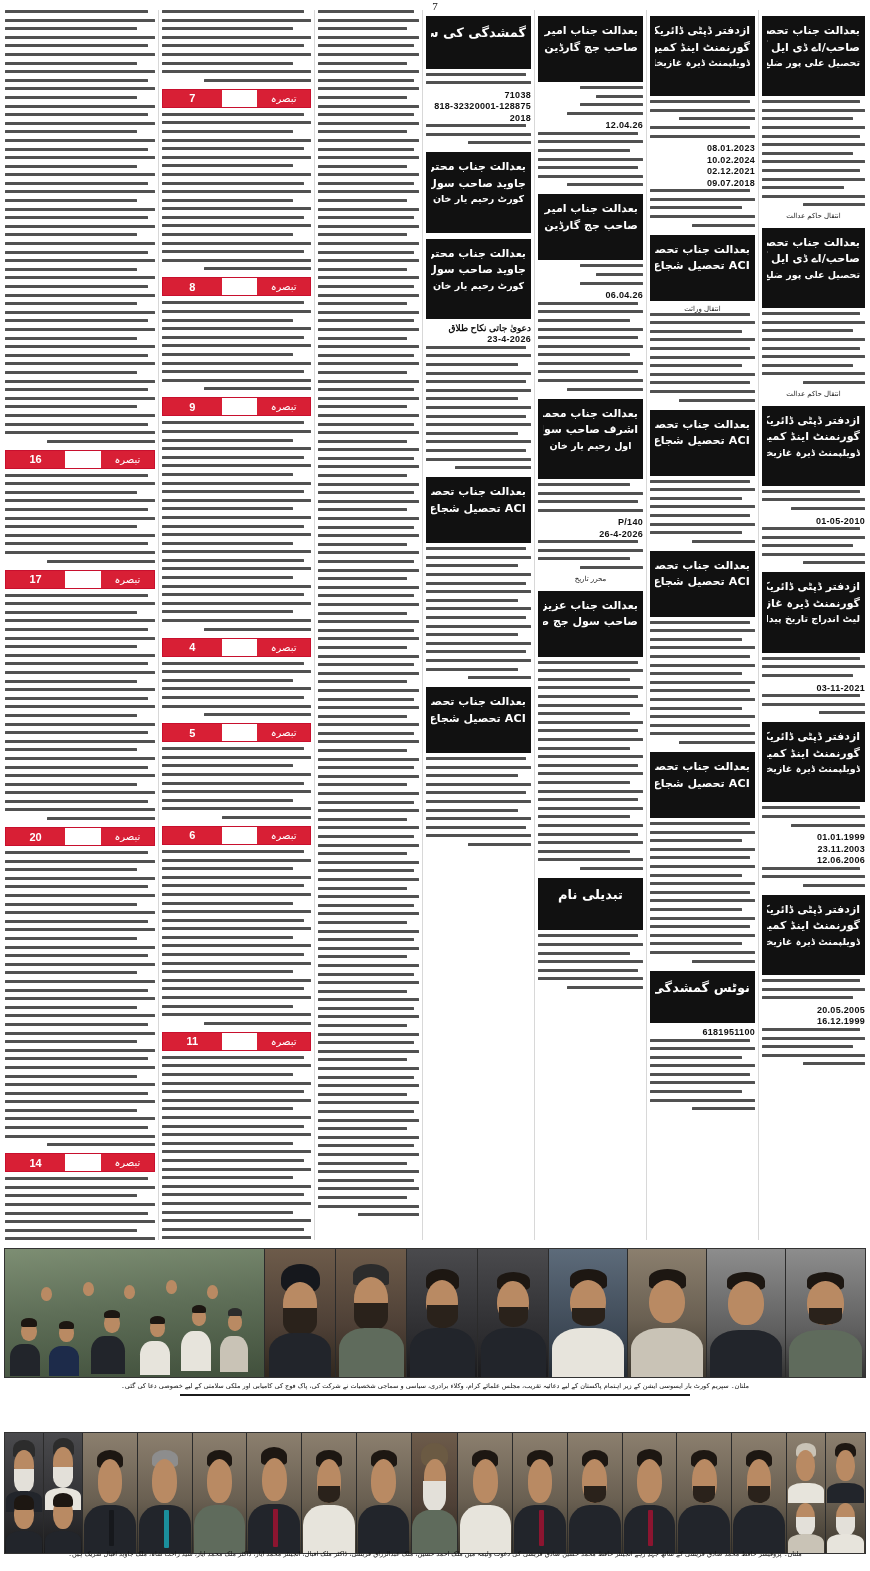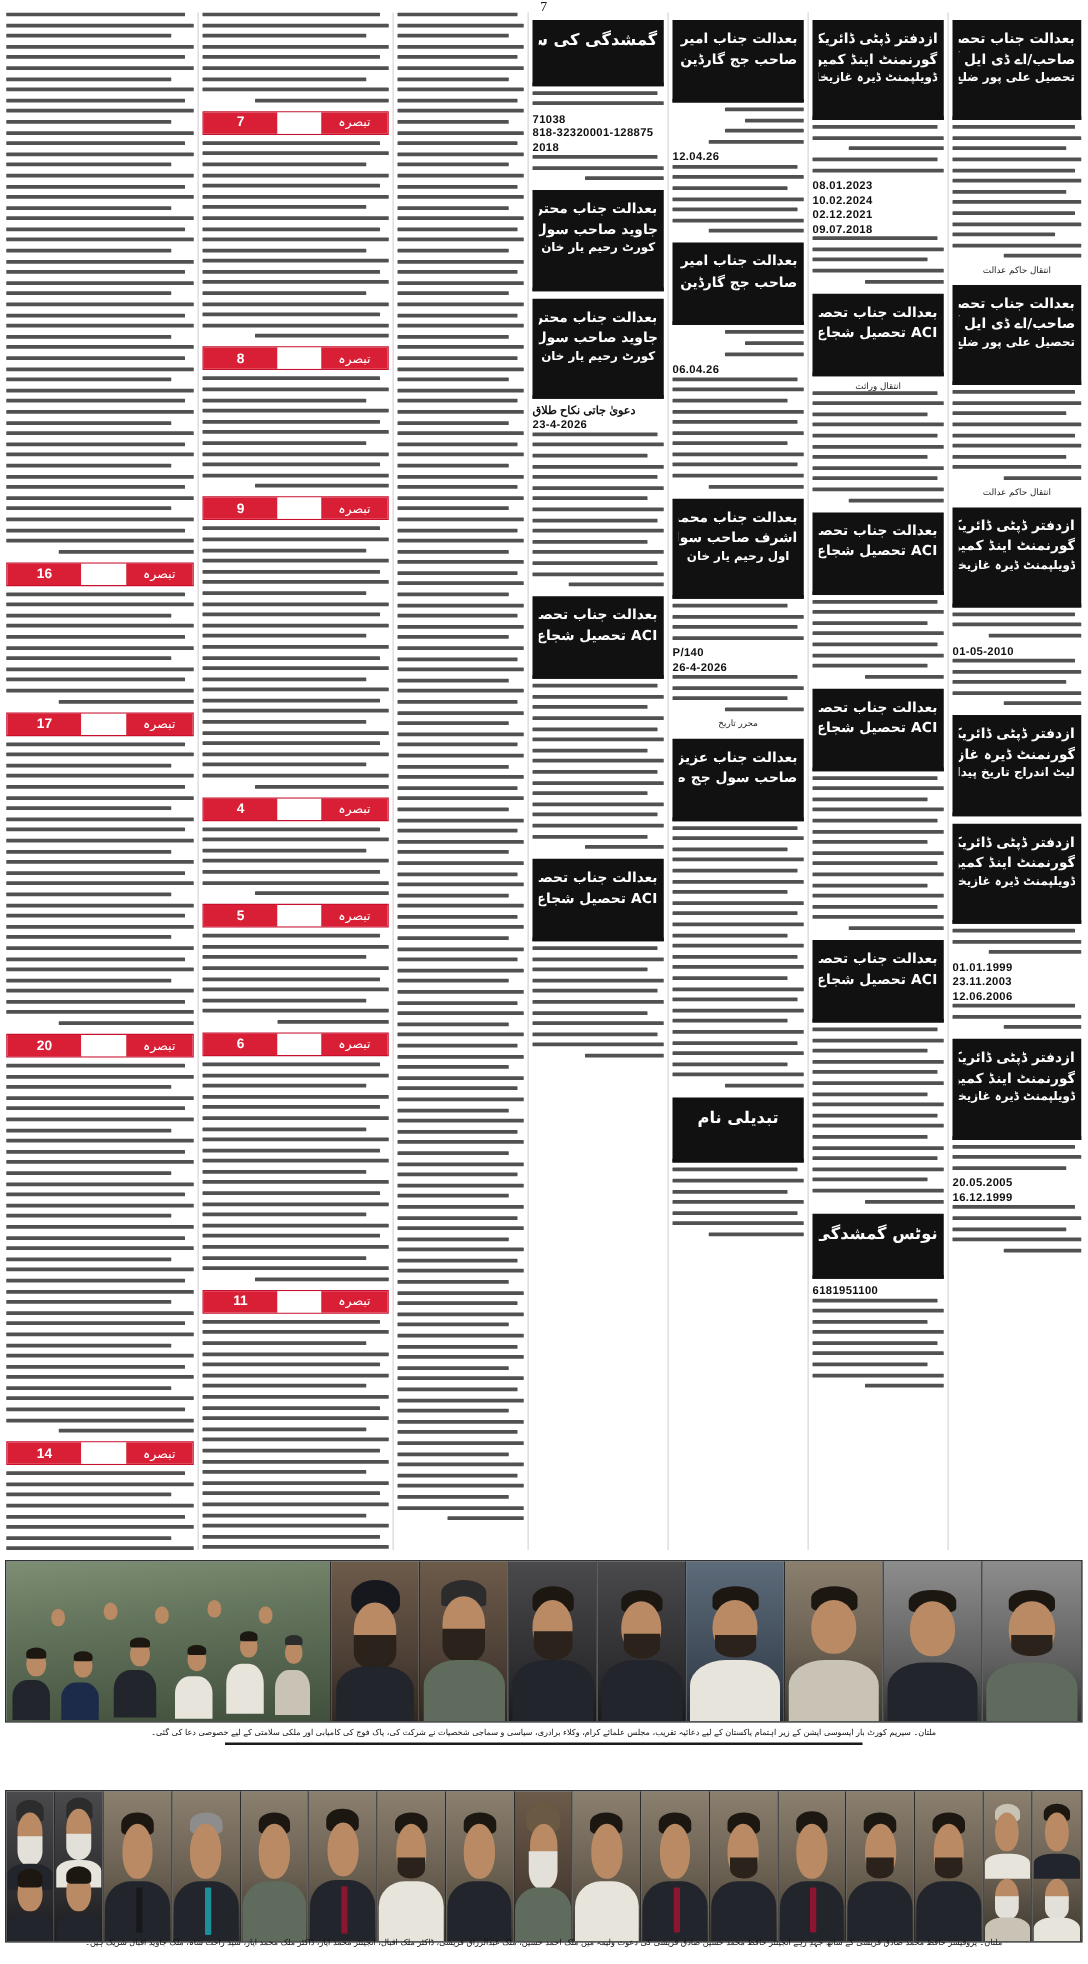--- a/index.html
+++ b/index.html
@@ -106,21 +106,21 @@
   .ad-body { margin-bottom: 8px; }
   .ad-body .sig {
     text-align: center;
     font-size: 7px;
     direction: rtl;
     font-family: "DejaVu Sans", sans-serif;
     color: #222;
     margin-top: 2px;
   }
   .datum {
-    text-align: left;
+    text-align: right;
     font-family: "Liberation Sans", sans-serif;
     font-size: 9px;
     font-weight: bold;
     color: #111;
     letter-spacing: .3px;
     margin: 1.5px 0;
   }
 
   
   .cmt-bar {
@@ -302,20 +302,33 @@
           <div class="uline w100"></div>
             <div class="uline w60"></div>
         </div>
       </div>
 
       <div class="ad-head">
         <span class="ln">ازدفتر ڈپٹی ڈائریکٹر لوکل</span>
         <span class="ln">گورنمنٹ ڈیرہ غازی خان</span>
         <span class="ln sm">لیٹ اندراج تاریخ پیدائش</span>
         <span class="rule"></span>
+      </div>
+      <div class="ad-body">
+        <div class="urdu-lines">
+          <div class="uline w95"></div>
+            <div class="uline w100"></div>
+            <div class="uline w88"></div>
+        </div>
+        <div class="datum">03-11-2021</div>
+        <div class="urdu-lines">
+          <div class="uline w95"></div>
+            <div class="uline w100"></div>
+            <div class="uline w45"></div>
+        </div>
       </div>
 
       <div class="ad-head">
         <span class="ln">ازدفتر ڈپٹی ڈائریکٹر لوکل</span>
         <span class="ln">گورنمنٹ اینڈ کمیونٹی</span>
         <span class="ln sm">ڈویلپمنٹ ڈیرہ غازیخان</span>
         <span class="rule"></span>
       </div>
       <div class="ad-body">
         <div class="urdu-lines">

